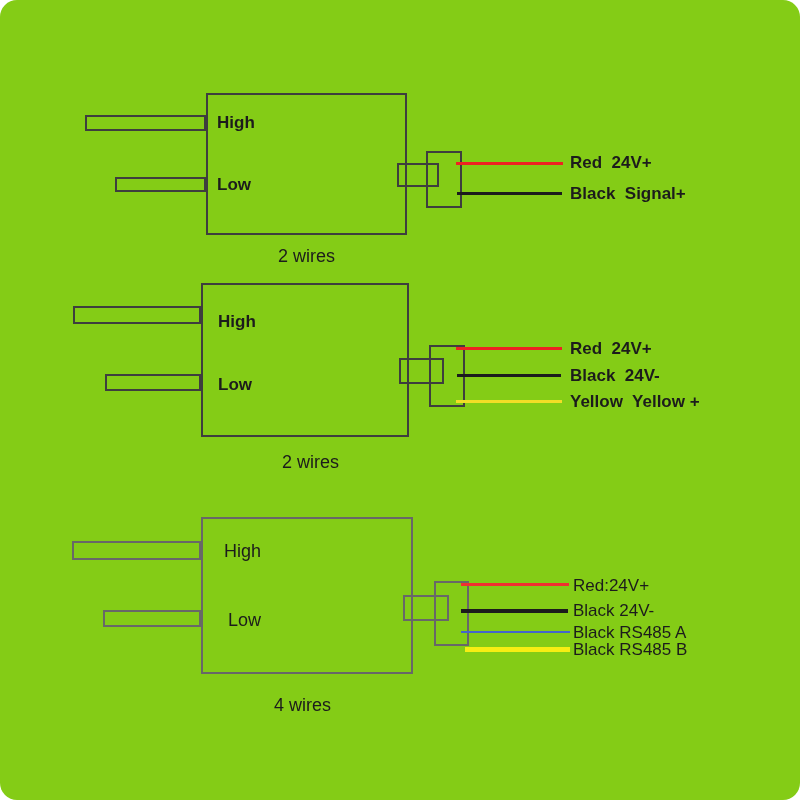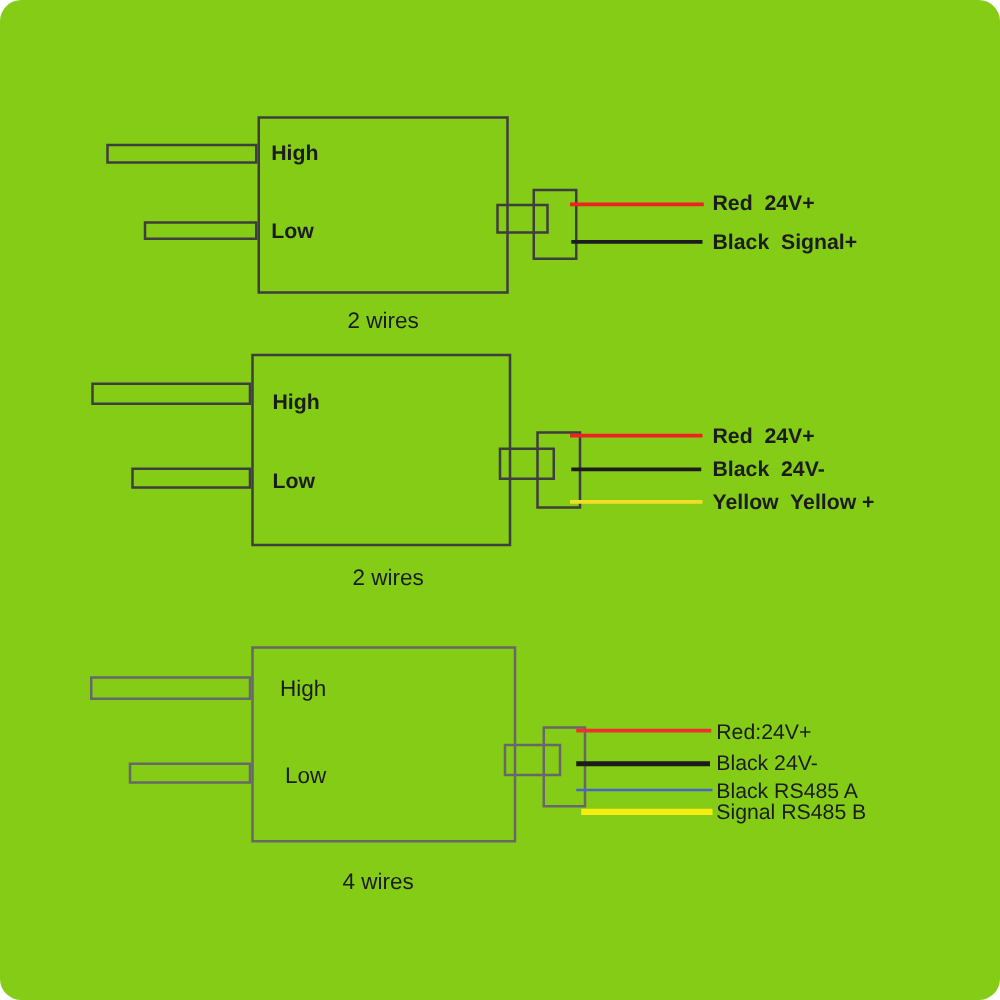--- a/index.html
+++ b/index.html
@@ -101,18 +101,18 @@
     <div class="lbl big" style="left:228px; top:611px;">Low</div>
 
     <div class="wire" style="left: 461px; top: 583px; width: 108px; height: 3px; background-color: rgb(240, 48, 48);"></div>
     <div class="wire" style="left: 461px; top: 609px; width: 107px; height: 4px; background-color: rgb(28, 28, 28);"></div>
     <div class="wire" style="left: 461px; top: 631px; width: 109px; height: 2px; background-color: rgb(68, 102, 204);"></div>
     <div class="wire" style="left: 465px; top: 647px; width: 105px; height: 5px; background-color: rgb(246, 238, 19);"></div>
 
     <div class="lbl" style="left:573px; top:577px;">Red:24V+</div>
     <div class="lbl" style="left:573px; top:602px;">Black 24V-</div>
     <div class="lbl" style="left:573px; top:624px;">Black RS485 A</div>
-    <div class="lbl" style="left:573px; top:641px;">Signal RS485 B</div>
+    <div class="lbl" style="left:573px; top:641px;">Black RS485 B</div>
 
     <div class="lbl caption" style="left:274px; top:695px;">4 wires</div>
   </div>
 
 </div>
 
 </body></html>

